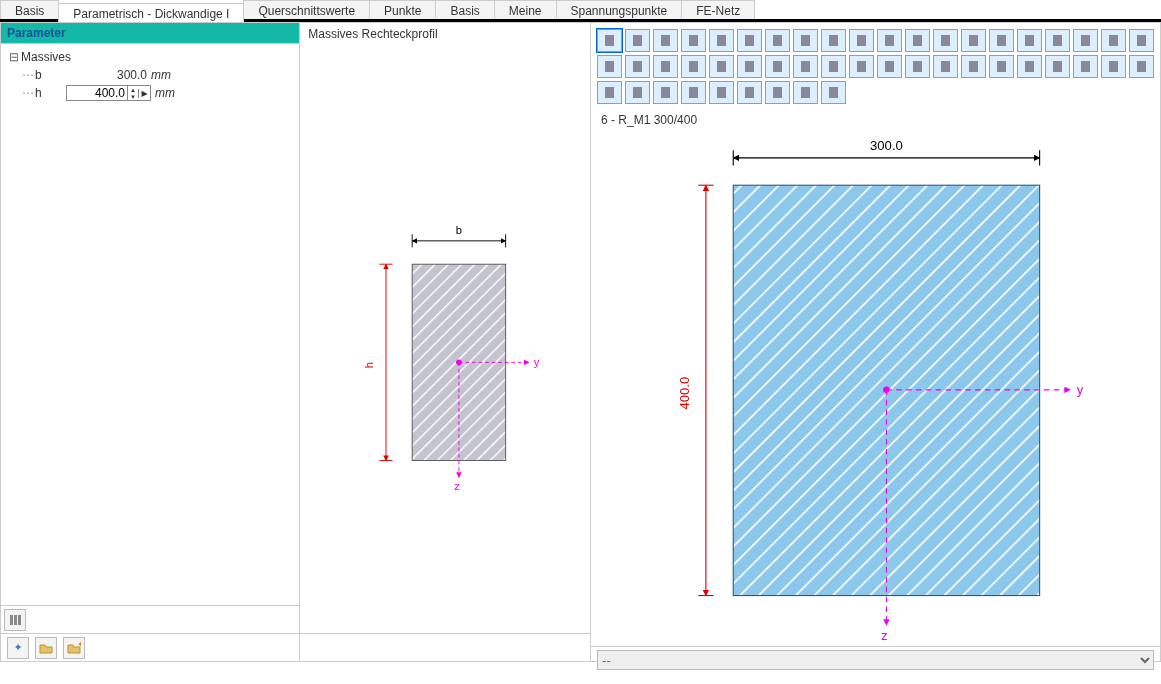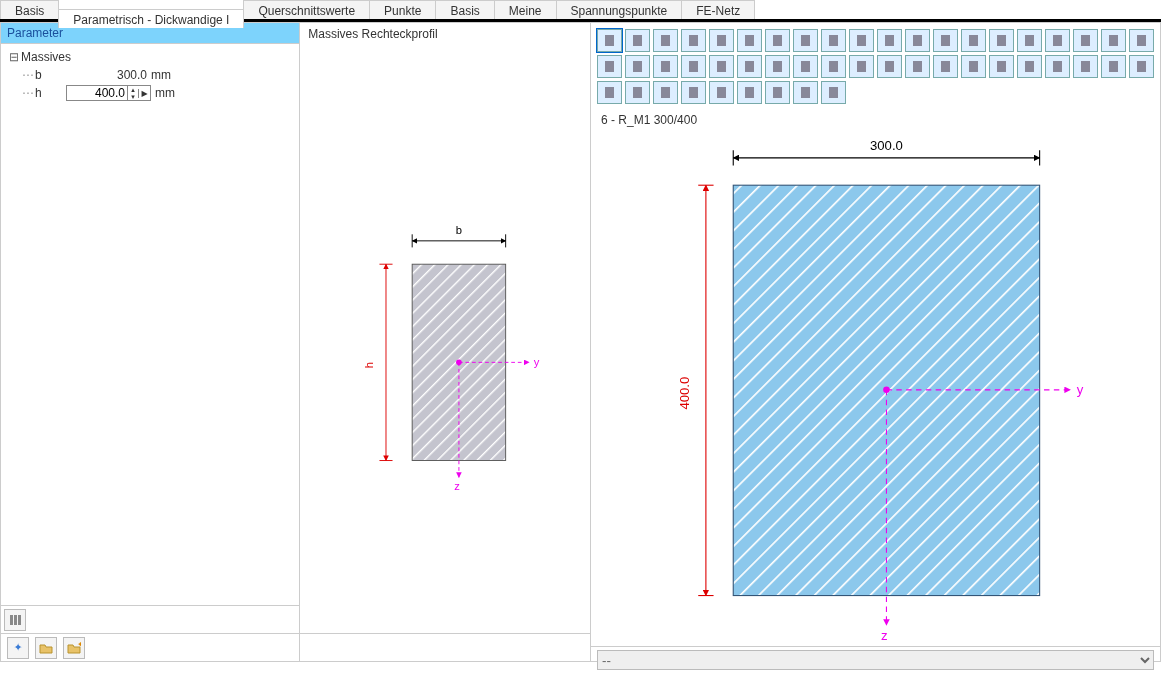--- a/index.html
+++ b/index.html
@@ -2,37 +2,37 @@
 <html><head>
 <meta charset="utf-8">
 <style>
   * { box-sizing: border-box; font-family: "Segoe UI", Tahoma, sans-serif; }
   body { margin:0; background:#fff; font-size:12px; color:#333; width:1161px; height:684px; overflow:hidden; }
 
   
   .tabs { display:flex; border-bottom:3px solid #000000; height:22px; }
   .tab { padding:3px 14px; border:1px solid #ccc; border-bottom:none;
          background:#f4f4f4; margin-right:-1px; cursor:pointer; }
-  .tab.active { background:#fff; position:relative; top:9px; }
+  .tab.active { background:#fff; position:relative; top:3px; }
 
   
   .cols { display:flex; height:640px; }
   .col1 { width:320px; border:1px solid #ccc; display:flex; flex-direction:column; }
   .col2 { width:310px; border:1px solid #ccc; border-left:none; position:relative; }
   .col3 { flex:1; border:1px solid #ccc; border-left:none; display:flex; flex-direction:column; }
 
   
-  .param-hdr { background:#7dd3fc; color:#1a4f9c; font-weight:400; padding:3px 6px; border-bottom:1px solid #ccc; }
+  .param-hdr { background:#14b8a6; color:#1a4f9c; font-weight:700; padding:3px 6px; border-bottom:1px solid #ccc; }
   .tree { padding:4px 6px; flex:1; overflow:auto; }
   .tree-row { display:flex; align-items:center; height:18px; }
   .tree-indent { display:inline-block; width:14px; text-align:center; color:#666; }
   .tree-dots { color:#999; width:14px; text-align:center; }
   .tree-name { width:26px; }
   .tree-val { width:90px; text-align:right; padding-right:4px; }
-  .tree-unit { width:30px; }
+  .tree-unit { width:30px;font-style:italic; }
   .spin { display:inline-flex; align-items:center; border:1px solid #888; height:16px; }
   .spin input { width:60px; border:none; text-align:right; font-size:12px; padding:0 2px; outline:none; }
   .spin .arrows { width:11px; display:flex; flex-direction:column; border-left:1px solid #888; }
   .spin .arrows span { height:7px; font-size:7px; line-height:7px; text-align:center; cursor:pointer; }
   .spin .play { width:12px; text-align:center; border-left:1px solid #888; font-size:8px; cursor:pointer; }
   .c1-bot { border-top:1px solid #ccc; padding:3px 6px; display:flex; align-items:center; gap:6px; height:28px;}
   .iconbtn { width:22px; height:22px; border:1px solid #bbb; background:#f4f4f4; display:inline-flex; align-items:center; justify-content:center; cursor:pointer; font-size:11px; }
   .sel { flex:1; height:22px; border:1px solid #bbb; padding:0 4px; background:#fff; }
   .c1-above { border-top:1px solid #ccc; padding:3px; height:28px; display:flex; }
 

